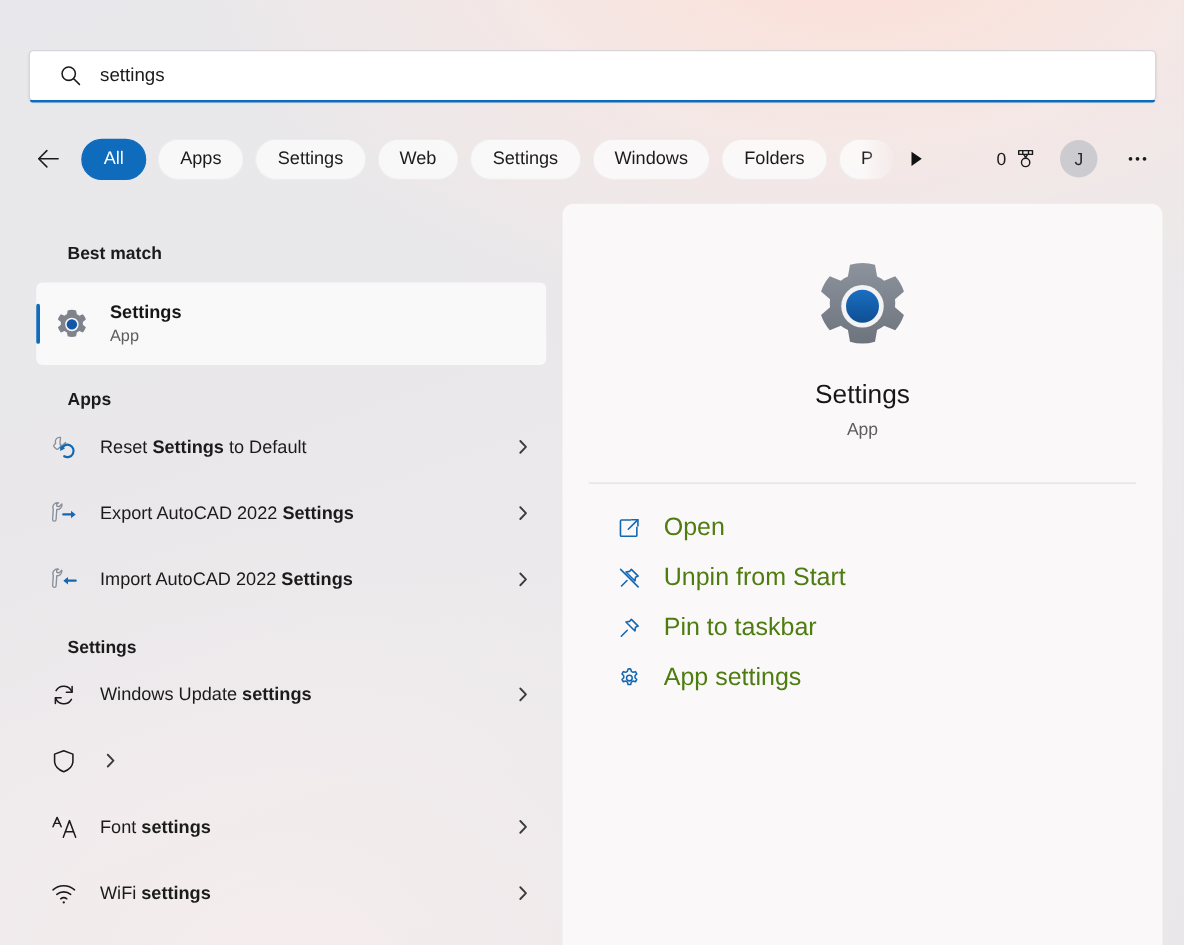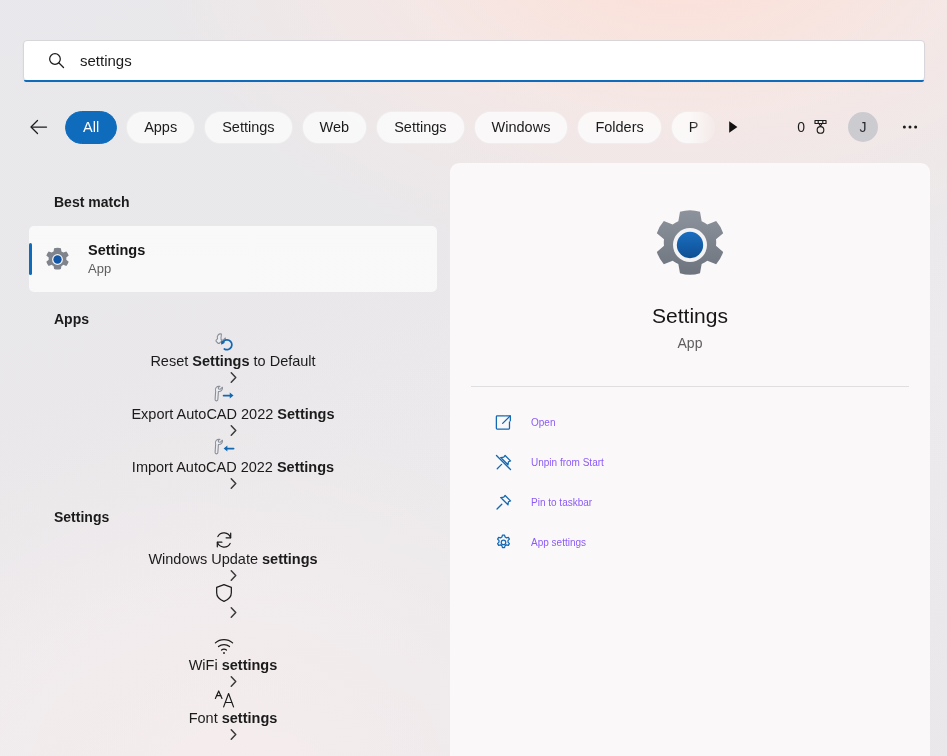--- a/index.html
+++ b/index.html
@@ -239,21 +239,20 @@
 
   .result-row {
     height: 53px;
     margin: 0 13px 0 29px;
     padding-left: 11px;
     padding-right: 11px;
     display: flex;
     align-items: center;
     border-radius: 5px;
     cursor: default;
-    flex-direction: column;
   }
   .row-icon {
     width: 22px;
     height: 22px;
     margin-right: 18px;
     flex: 0 0 auto;
     display: flex;
     align-items: center;
     justify-content: center;
   }
@@ -320,21 +319,21 @@
   .action-icon {
     width: 20px;
     height: 20px;
     margin-right: 18px;
     flex: 0 0 auto;
     color: #1268b3;
     display: flex;
     align-items: center;
     justify-content: center;
   }
-  .action-label { font-size: 10px; color: #8b5cf6; }
+  .action-label { font-size: 20px; color: #4d7c0f; }
 </style>
 </head>
 <body>
 
 <div id="backdrop"></div>
 
 <div id="shell">
 
   <div id="searchbar-wrap">
     <div id="searchbox">
@@ -517,48 +516,48 @@
         </span>
         <span class="row-chevron">
           <svg width="15" height="15" viewBox="0 0 16 16" fill="none" stroke="currentColor" stroke-width="1.6">
             <polyline points="5.6,3 10.4,8 5.6,13" stroke-linecap="round" stroke-linejoin="round"></polyline>
           </svg>
         </span>
       </div>
 
       <div class="result-row">
         <span class="row-icon">
+          <svg width="22" height="22" viewBox="0 0 24 24" fill="none" stroke="#1b1b1b" stroke-width="1.3" stroke-linecap="round" stroke-linejoin="round">
+            <polyline points="2.6,11.4 6.2,3.2 9.8,11.4"></polyline>
+            <line x1="3.9" y1="8.4" x2="8.5" y2="8.4"></line>
+            <polyline points="11.6,20.6 17.0,6.0 22.4,20.6"></polyline>
+            <line x1="13.6" y1="15.8" x2="20.4" y2="15.8"></line>
+          </svg>
+        </span>
+        <span class="row-label">
+          <span>Font </span><b>settings</b><span></span>
+        </span>
+        <span class="row-chevron">
+          <svg width="15" height="15" viewBox="0 0 16 16" fill="none" stroke="currentColor" stroke-width="1.6">
+            <polyline points="5.6,3 10.4,8 5.6,13" stroke-linecap="round" stroke-linejoin="round"></polyline>
+          </svg>
+        </span>
+      </div>
+
+      <div class="result-row">
+        <span class="row-icon">
           <svg width="22" height="22" viewBox="0 0 24 24" fill="none" stroke="#1b1b1b" stroke-width="1.35" stroke-linecap="round">
             <path d="M2.6 8.6 A14 14 0 0 1 21.4 8.6"></path>
             <path d="M6.0 12.6 A9.2 9.2 0 0 1 18.0 12.6"></path>
             <path d="M9.3 16.4 A4.4 4.4 0 0 1 14.7 16.4"></path>
             <circle cx="12" cy="19.6" r="1.0" fill="#1b1b1b" stroke="none"></circle>
           </svg>
         </span>
         <span class="row-label">
           <span>WiFi </span><b>settings</b><span></span>
-        </span>
-        <span class="row-chevron">
-          <svg width="15" height="15" viewBox="0 0 16 16" fill="none" stroke="currentColor" stroke-width="1.6">
-            <polyline points="5.6,3 10.4,8 5.6,13" stroke-linecap="round" stroke-linejoin="round"></polyline>
-          </svg>
-        </span>
-      </div>
-
-      <div class="result-row">
-        <span class="row-icon">
-          <svg width="22" height="22" viewBox="0 0 24 24" fill="none" stroke="#1b1b1b" stroke-width="1.3" stroke-linecap="round" stroke-linejoin="round">
-            <polyline points="2.6,11.4 6.2,3.2 9.8,11.4"></polyline>
-            <line x1="3.9" y1="8.4" x2="8.5" y2="8.4"></line>
-            <polyline points="11.6,20.6 17.0,6.0 22.4,20.6"></polyline>
-            <line x1="13.6" y1="15.8" x2="20.4" y2="15.8"></line>
-          </svg>
-        </span>
-        <span class="row-label">
-          <span>Font </span><b>settings</b><span></span>
         </span>
         <span class="row-chevron">
           <svg width="15" height="15" viewBox="0 0 16 16" fill="none" stroke="currentColor" stroke-width="1.6">
             <polyline points="5.6,3 10.4,8 5.6,13" stroke-linecap="round" stroke-linejoin="round"></polyline>
           </svg>
         </span>
       </div>
     </div>
   </div>
 

